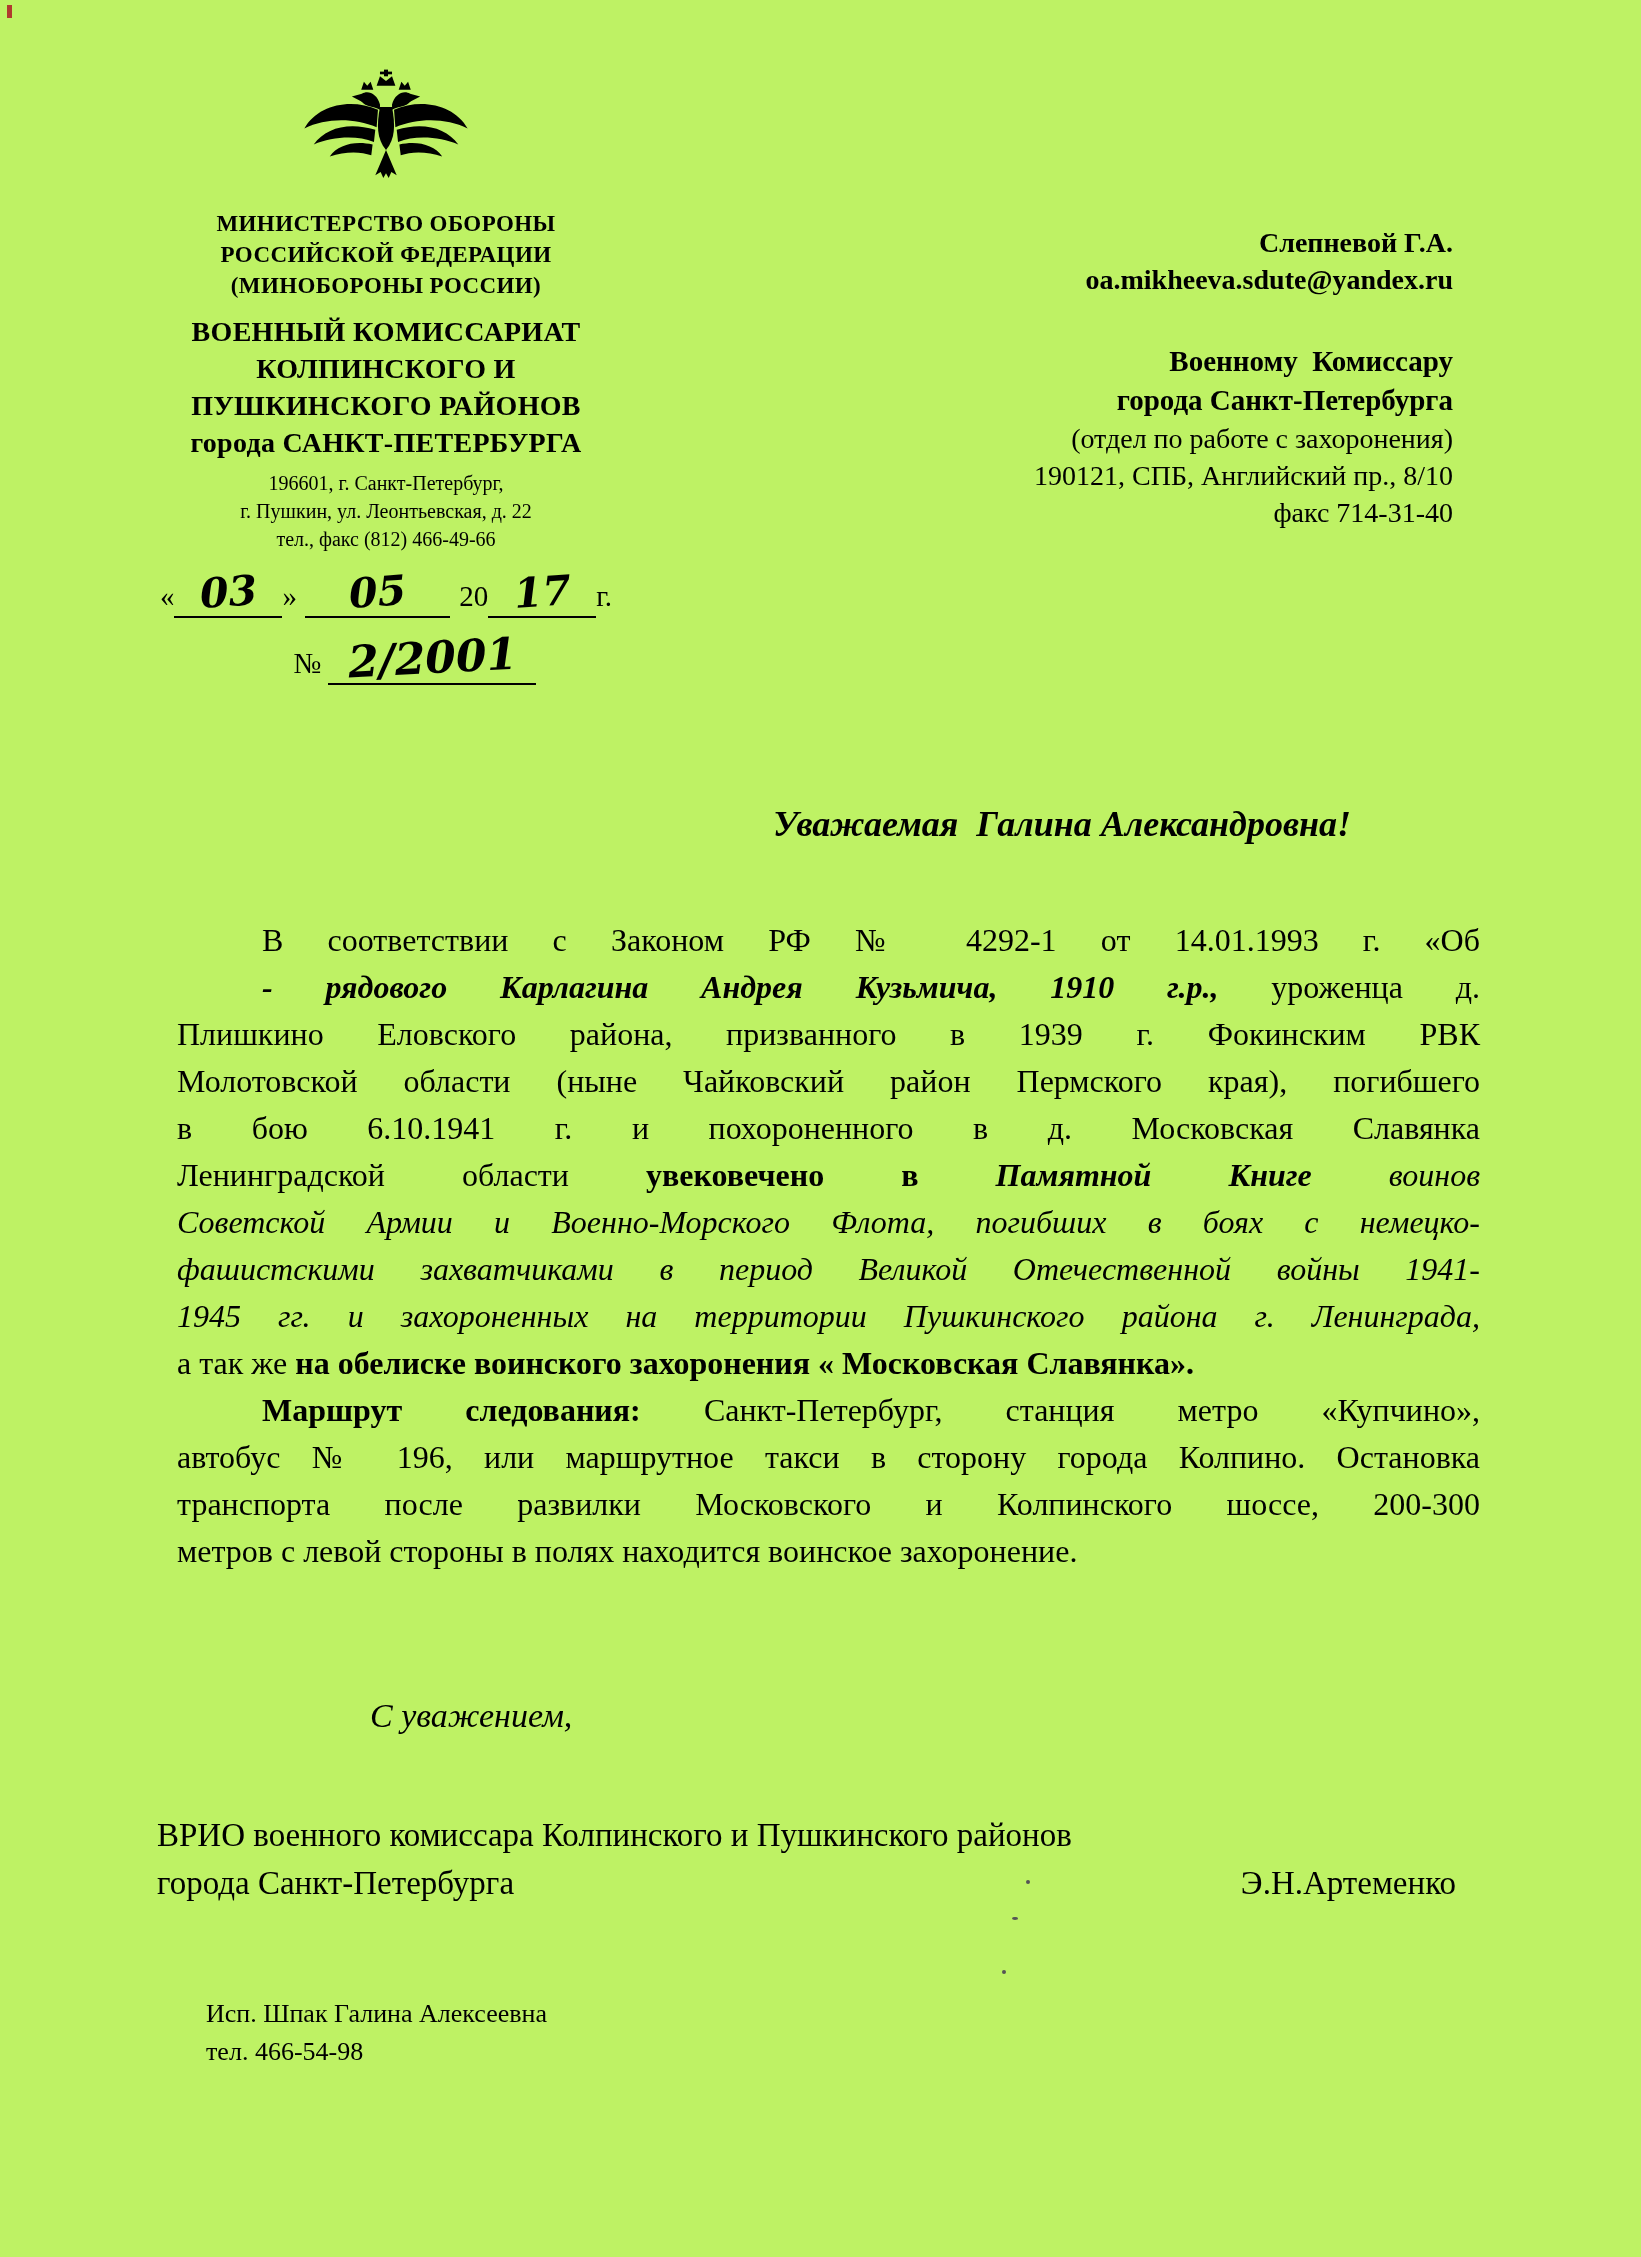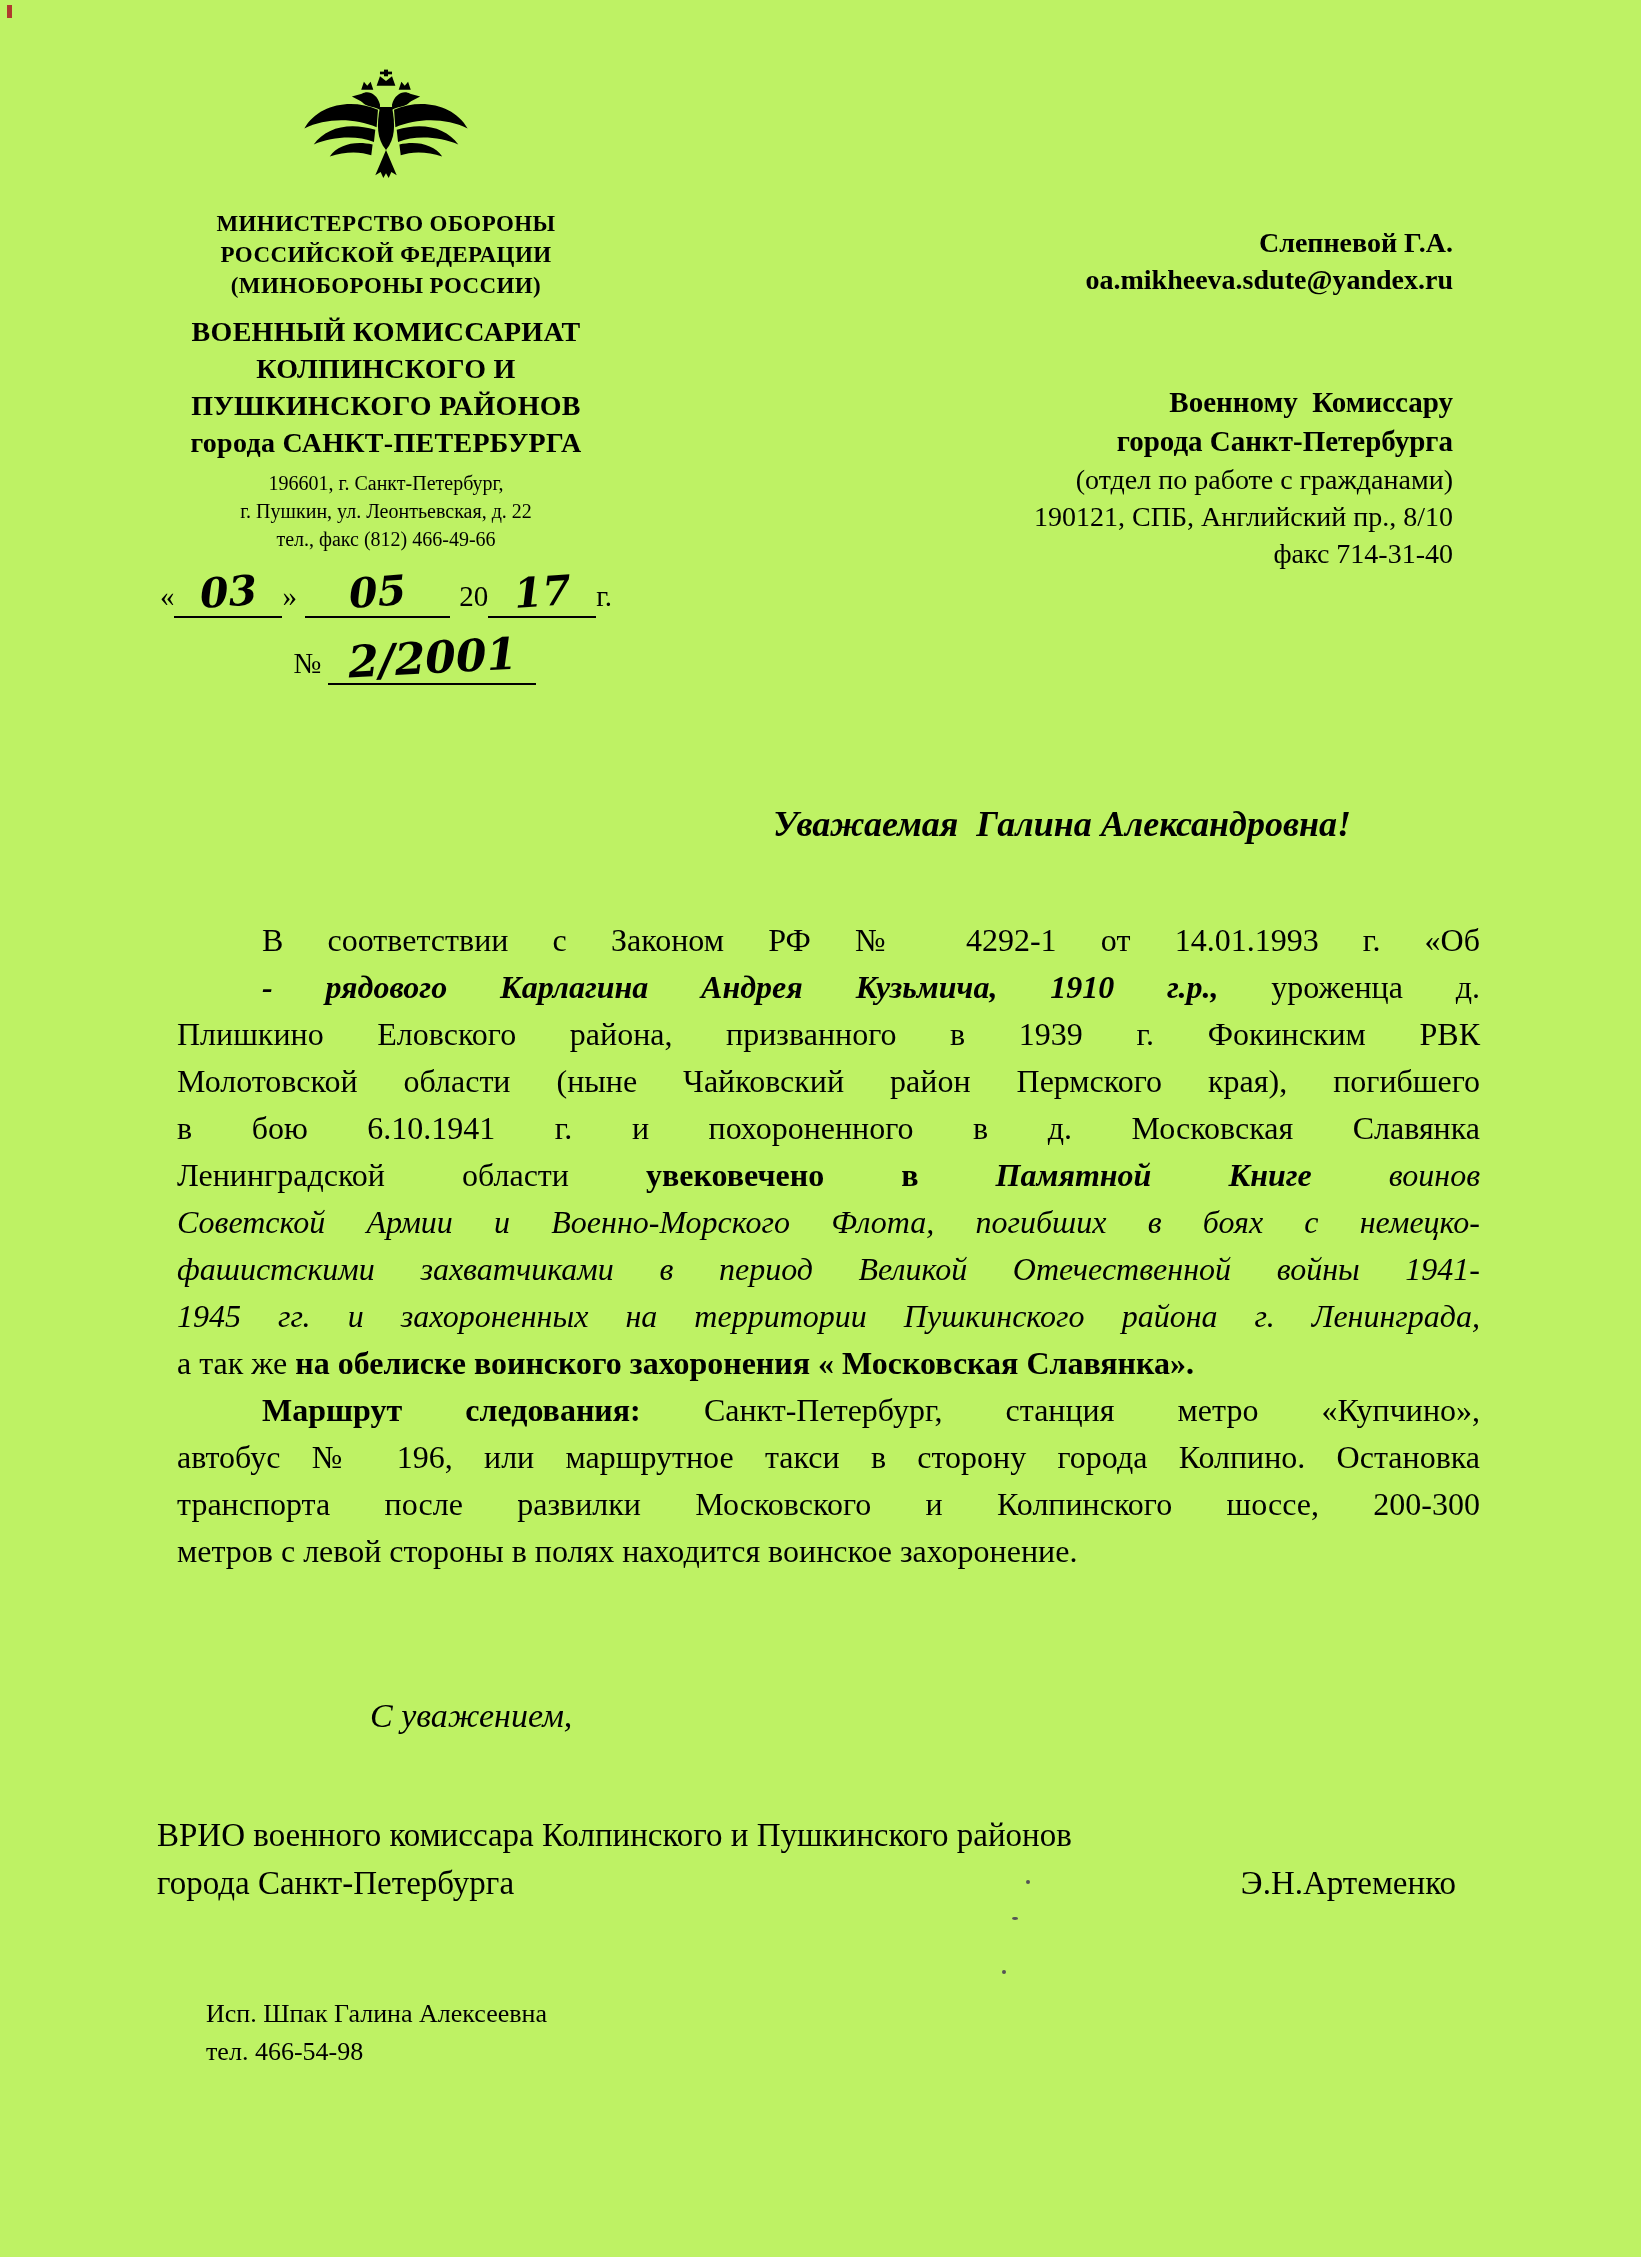--- a/index.html
+++ b/index.html
@@ -35,21 +35,21 @@
   .hand-date { font-size: 41px; transform: rotate(-4deg); }
   .numline { margin-top: 13.5px; font-size: 29px; padding-left: 58px; }
   .slot-num { width: 208px; }
   .hand-num { font-size: 44px; transform: rotate(-3deg); }
 
   
   .hdr-right { left: 883px; top: 224px; width: 570px; text-align: right; }
   .rcp-name { font-weight: bold; font-size: 28px; line-height: 37px; }
   .rcp-email { font-weight: bold; font-size: 28px; line-height: 37px; }
   .rcp-gap { height: 44px; }
-  .rcp-bold-lines { font-weight: bold; font-size: 29px; line-height: 39px; white-space: pre-wrap; margin-top: 41px; }
+  .rcp-bold-lines { font-weight: bold; font-size: 29px; line-height: 39px; white-space: pre-wrap; }
   .rcp-lines { font-size: 28px; line-height: 37px; }
 
   
   .salutation {
     left: 521px; top: 803px; width: 830px;
     text-align: right;
     font-size: 36px; font-weight: bold; font-style: italic;
     white-space: pre-wrap;
   }
 
@@ -141,21 +141,21 @@
       <span class="slot slot-num"><span class="hand hand-num">2/2001</span></span>
     </div>
   </div>
 
   <div class="abs hdr-right">
     <div class="rcp-name">Слепневой Г.А.</div>
     <div class="rcp-email">oa.mikheeva.sdute@yandex.ru</div>
     <div class="rcp-gap"></div>
     <div class="rcp-bold-lines"><div>Военному  Комиссару</div><div>города Санкт-Петербурга</div></div>
     <div class="rcp-lines">
-        <div>(отдел по работе с гражданами)</div>
+        <div>(отдел по работе с захоронения)</div>
         <div>190121, СПБ, Английский пр., 8/10</div>
         <div>факс 714-31-40</div>
       </div>
   </div>
 
   <div class="abs salutation">Уважаемая  Галина Александровна!</div>
 
   <div class="abs body-block">
       <div class="bline indent"><span>В соответствии с Законом РФ № 4292-1 от 14.01.1993 г. «Об</span></div>
       <div class="bline indent"><span class="b i">- рядового Карлагина Андрея Кузьмича, 1910 г.р.,</span><span> уроженца д.</span></div>

